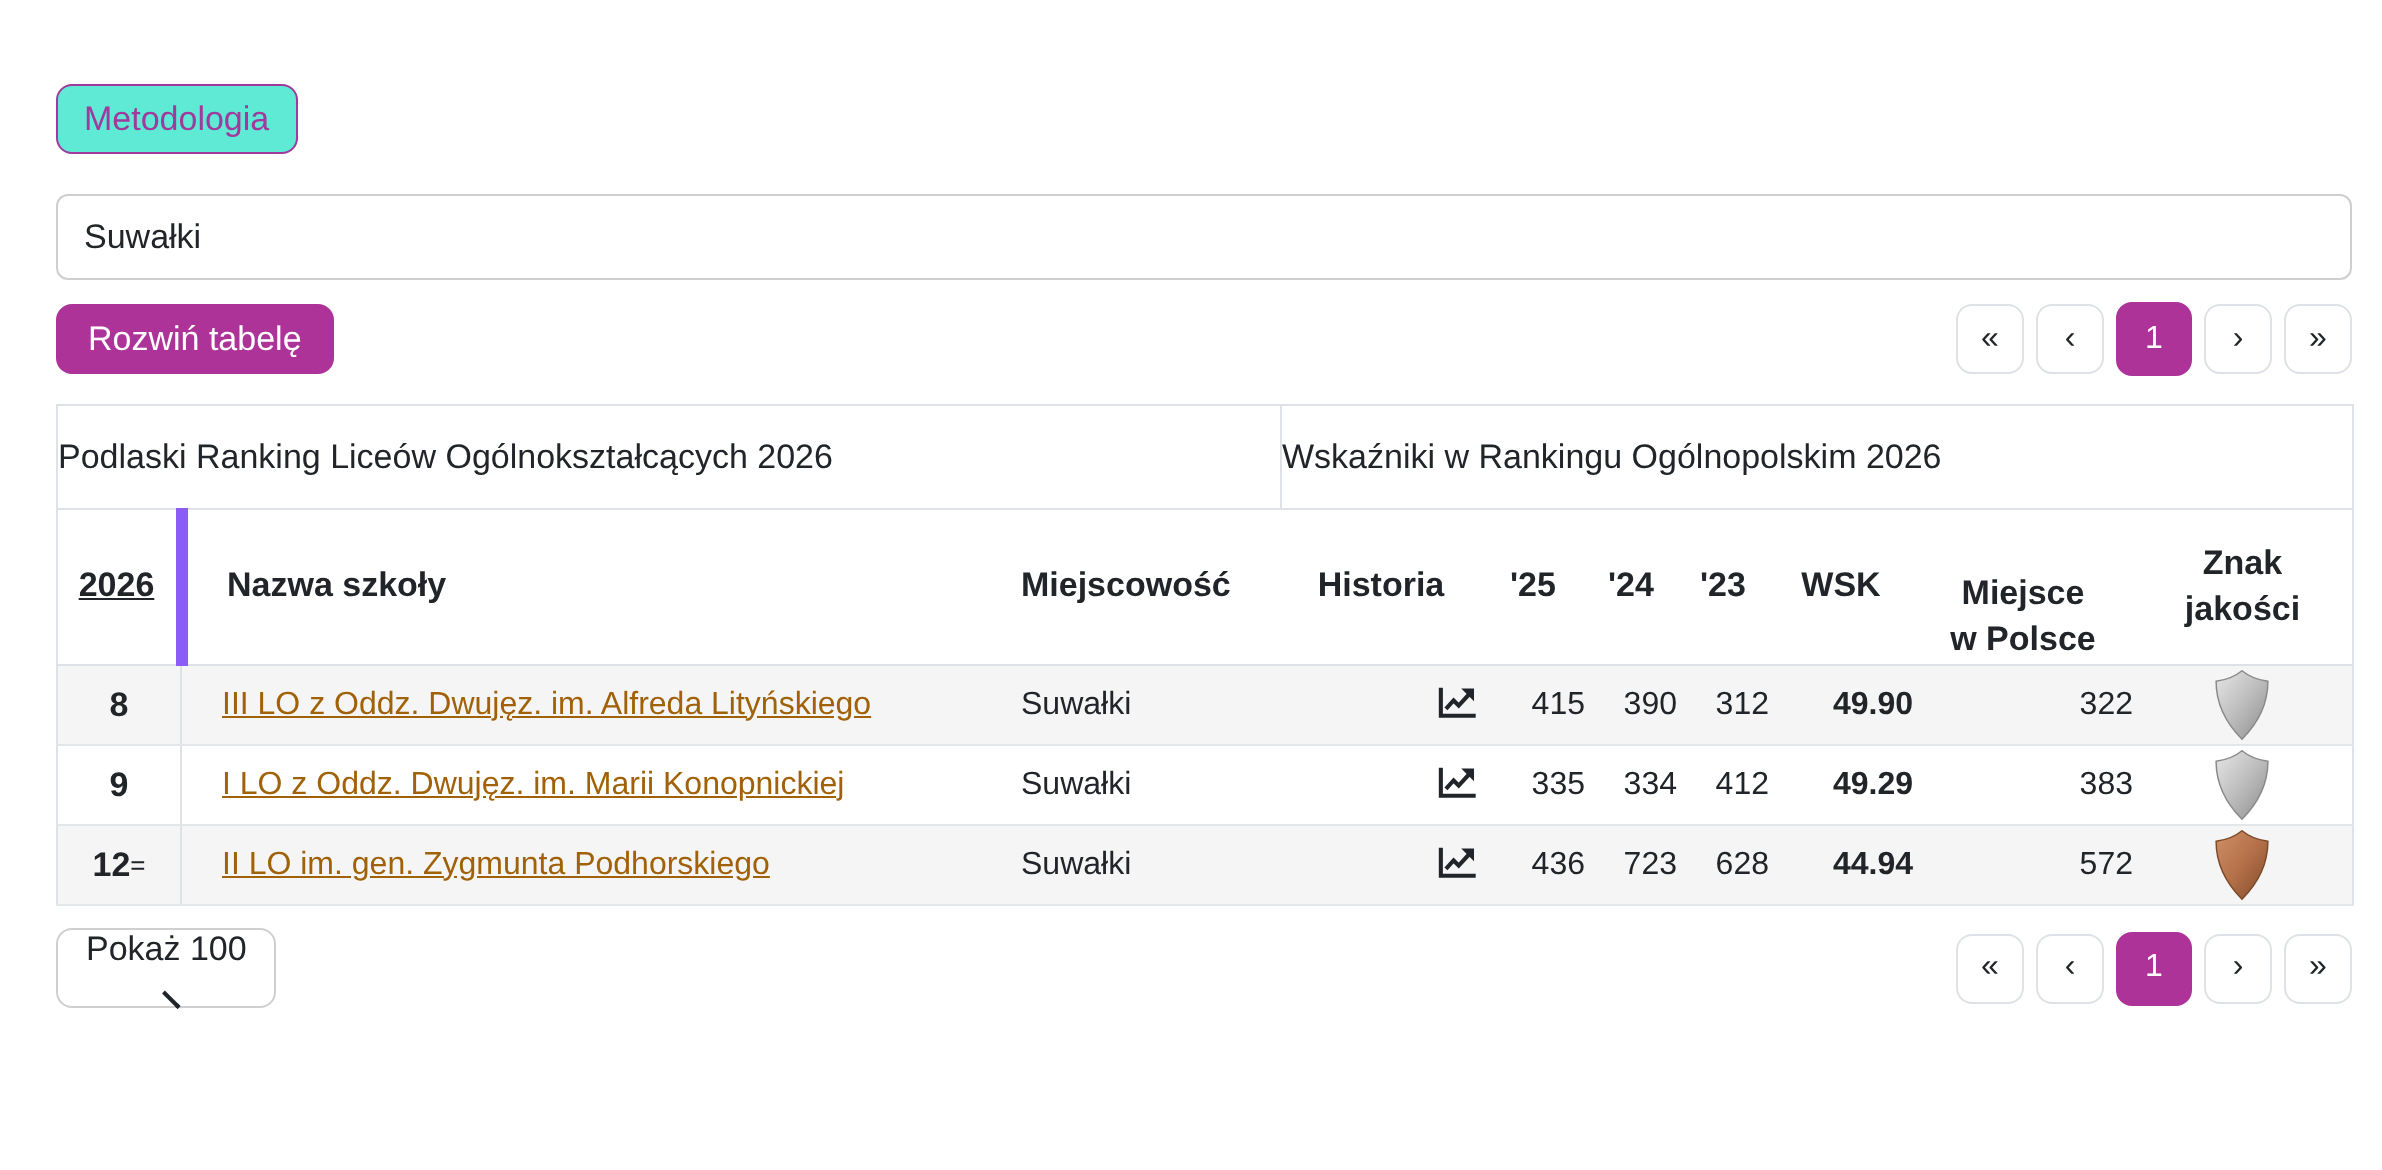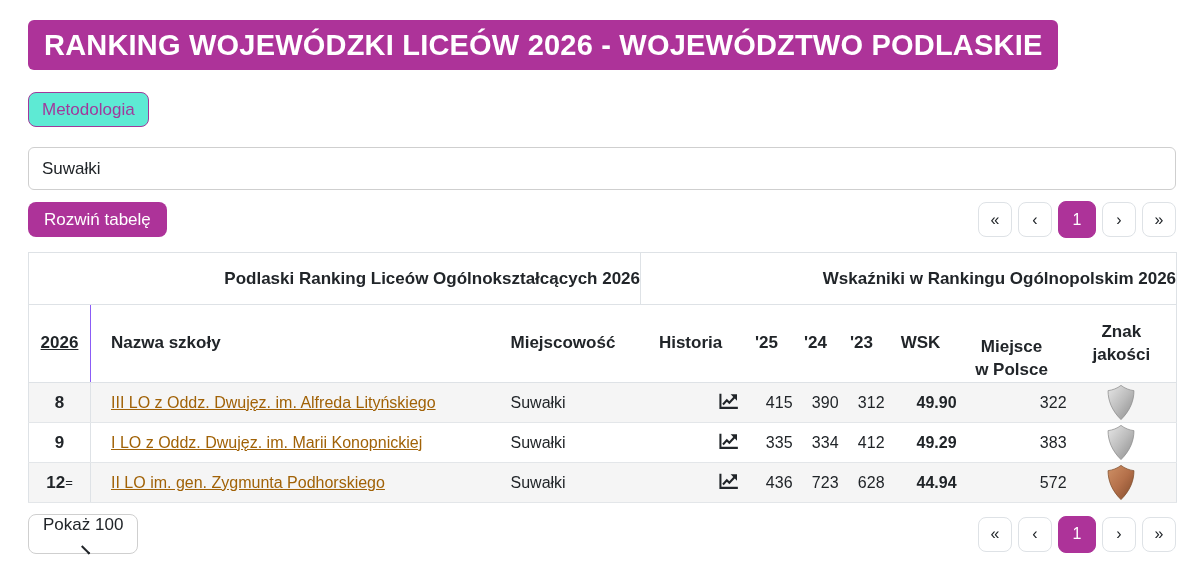--- a/index.html
+++ b/index.html
@@ -37,27 +37,27 @@
     border: 1px solid #dee2e6; border-radius: 8px; font-size: 16px; color: #212529;
     display: flex; align-items: center; justify-content: center; cursor: pointer;
     font-family: "Liberation Sans", sans-serif; padding: 0 8px; }
   .page-btn.active { background: #ad3399; border-color: #ad3399; color: #fff;
     min-width: 38px; height: 37px; }
 
   
   .rank-table { margin-top: 14px; width: 1148px; border-collapse: collapse;
     table-layout: fixed; border: 1px solid #dee2e6; }
   .rank-table th, .rank-table td { font-size: 16px; vertical-align: middle; }
-  .group-row th { height: 52px; font-size: 17px; font-weight: 700;
-    text-align: right; border: 1px solid #dee2e6; background: #fff; }
+  .group-row th { height: 52px; font-size: 17px; font-weight: 400;
+    text-align: left; border: 1px solid #dee2e6; background: #fff; }
   .col-row th { height: 78px; font-size: 17px; font-weight: 700;
     text-align: center; border-bottom: 1px solid #dee2e6; background: #fff;
     line-height: 1.3; }
   .col-row th.al, .rank-table td.al { text-align: left; padding-left: 20px; }
-  .col-rank { border-right: 1px solid #8b5cf6; text-decoration: underline; }
+  .col-rank { border-right: 6px solid #8b5cf6; text-decoration: underline; }
   .rank-table tbody td { height: 40px; border-bottom: 1px solid #e3e6e9; }
   .rank-table tbody tr:nth-child(odd) { background: #f5f5f5; }
   .rank-table tbody tr:nth-child(even) { background: #ffffff; }
   td.rank-cell { text-align: center; font-weight: 700; font-size: 17px;
     border-right: 1px solid #dee2e6; }
   td.center { text-align: right; }
   .rank-eq { font-size: 13px; font-weight: 400; vertical-align: 1px; }
   a.school-link { color: #a16207; text-decoration: underline; font-size: 16px; }
   td.wsk-cell { font-weight: 700; }
   .wrap-narrow { display: inline-block; max-width: 74px; margin-top: 30px; }
@@ -91,21 +91,20 @@
     <linearGradient id="gradBronze" x1="0" y1="0" x2="1" y2="1">
       <stop offset="0" stop-color="#cf9166"></stop>
       <stop offset="0.5" stop-color="#b4704a"></stop>
       <stop offset="1" stop-color="#80492a"></stop>
     </linearGradient>
   </defs>
 </svg>
 
 <div class="page">
 
-  <div class="banner">RANKING WOJEWÓDZKI LICEÓW 2026 - WOJEWÓDZTWO PODLASKIE</div>
 
   <div class="methodology-row">
     <button class="btn-outline">Metodologia</button>
   </div>
 
   <div class="search-row">
     <input class="search-input" type="text" value="Suwałki" style="">
   </div>
 
   <div class="controls-row">

